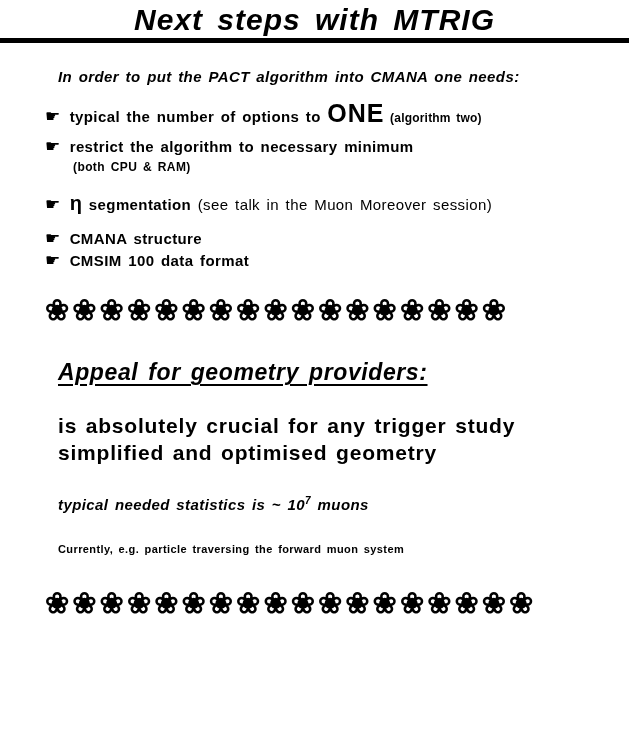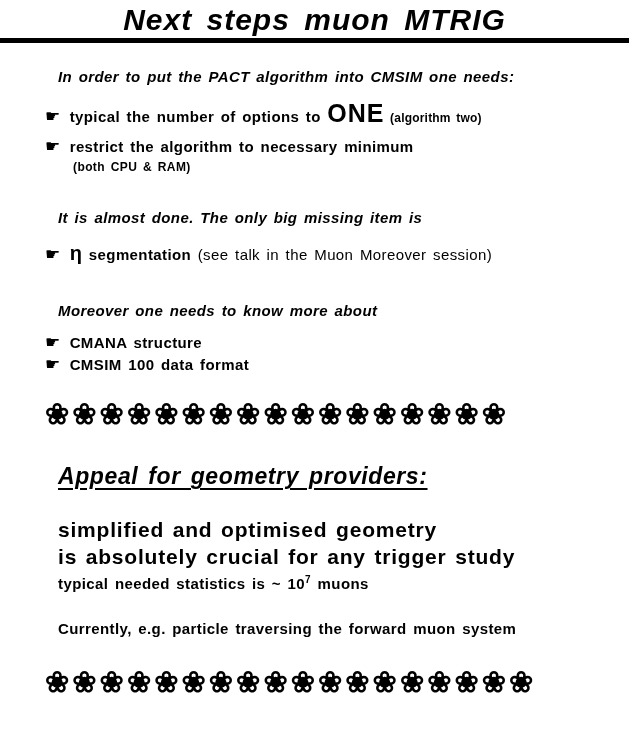--- a/index.html
+++ b/index.html
@@ -107,89 +107,89 @@
   .statement {
     margin-top: 26px;
     margin-left: 13px;
     font-weight: bold;
     font-size: 21px;
     letter-spacing: 0.8px;
     word-spacing: 2px;
     line-height: 27px;
   }
   .statistics {
+    margin-top: 25px;
     margin-left: 13px;
     font-weight: bold;
+    font-style: italic;
     font-size: 15px;
     letter-spacing: 0.4px;
     word-spacing: 2px;
     line-height: 20px;
   }
   .statistics sup { font-size: 10px; }
   .detail {
     margin-top: 24px;
     margin-left: 13px;
     font-weight: bold;
-    font-size: 15px;
+    font-size: 11px;
     letter-spacing: 0.4px;
     word-spacing: 2px;
     line-height: 21.5px;
   }
 </style>
 </head>
 <body>
 
 <div class="slide">
 
-  <div class="title">Next steps muon MTRIG</div>
+  <div class="title">Next steps with MTRIG</div>
   <div class="title-rule"></div>
 
   <div class="content">
 
-    <div class="lead lead-intro">In order to put the PACT algorithm into CMSIM one needs:</div>
+    <div class="lead lead-intro">In order to put the PACT algorithm into CMANA one needs:</div>
 
     <div class="bullets">
       <div class="bullet-row bullet-one-row">
         <span class="hand">☛</span>
         <span><span>typical the number of options to </span><span class="big-one">ONE</span><span class="small-note"> (algorithm two)</span></span>
       </div>
       <div class="bullet-row">
         <span class="hand">☛</span>
         <span>restrict the algorithm to necessary minimum</span>
       </div>
       <div class="continuation">(both CPU &amp; RAM)</div>
     </div>
 
-    <div class="lead lead-missing">It is almost done. The only big missing item is</div>
 
     <div class="bullet-row eta-bullet">
       <span class="hand">☛</span>
       <span><span class="eta-glyph">η</span><span> segmentation </span><span class="regular-note">(see talk in the Muon Moreover session)</span></span>
     </div>
 
-    <div class="lead lead-more">Moreover one needs to know more about</div>
 
     <div class="bullets list-plain">
       <div class="bullet-row">
         <span class="hand">☛</span>
         <span>CMANA structure</span>
       </div>
       <div class="bullet-row">
         <span class="hand">☛</span>
         <span>CMSIM 100 data format</span>
       </div>
     </div>
 
     <div class="flower-divider top">❀❀❀❀❀❀❀❀❀❀❀❀❀❀❀❀❀</div>
 
     <div class="appeal-heading">Appeal for geometry providers:</div>
 
     <div class="statement">
+      <div>is absolutely crucial for any trigger study</div>
       <div>simplified and optimised geometry</div>
-      <div>is absolutely crucial for any trigger study</div>
     </div>
 
     <div class="statistics"><span>typical needed statistics is ~ 10</span><sup>7</sup><span> muons</span></div>
 
     <div class="detail">
       <div>Currently, e.g. particle traversing the forward muon system</div>
     </div>
 
     <div class="flower-divider bottom">❀❀❀❀❀❀❀❀❀❀❀❀❀❀❀❀❀❀</div>
 

